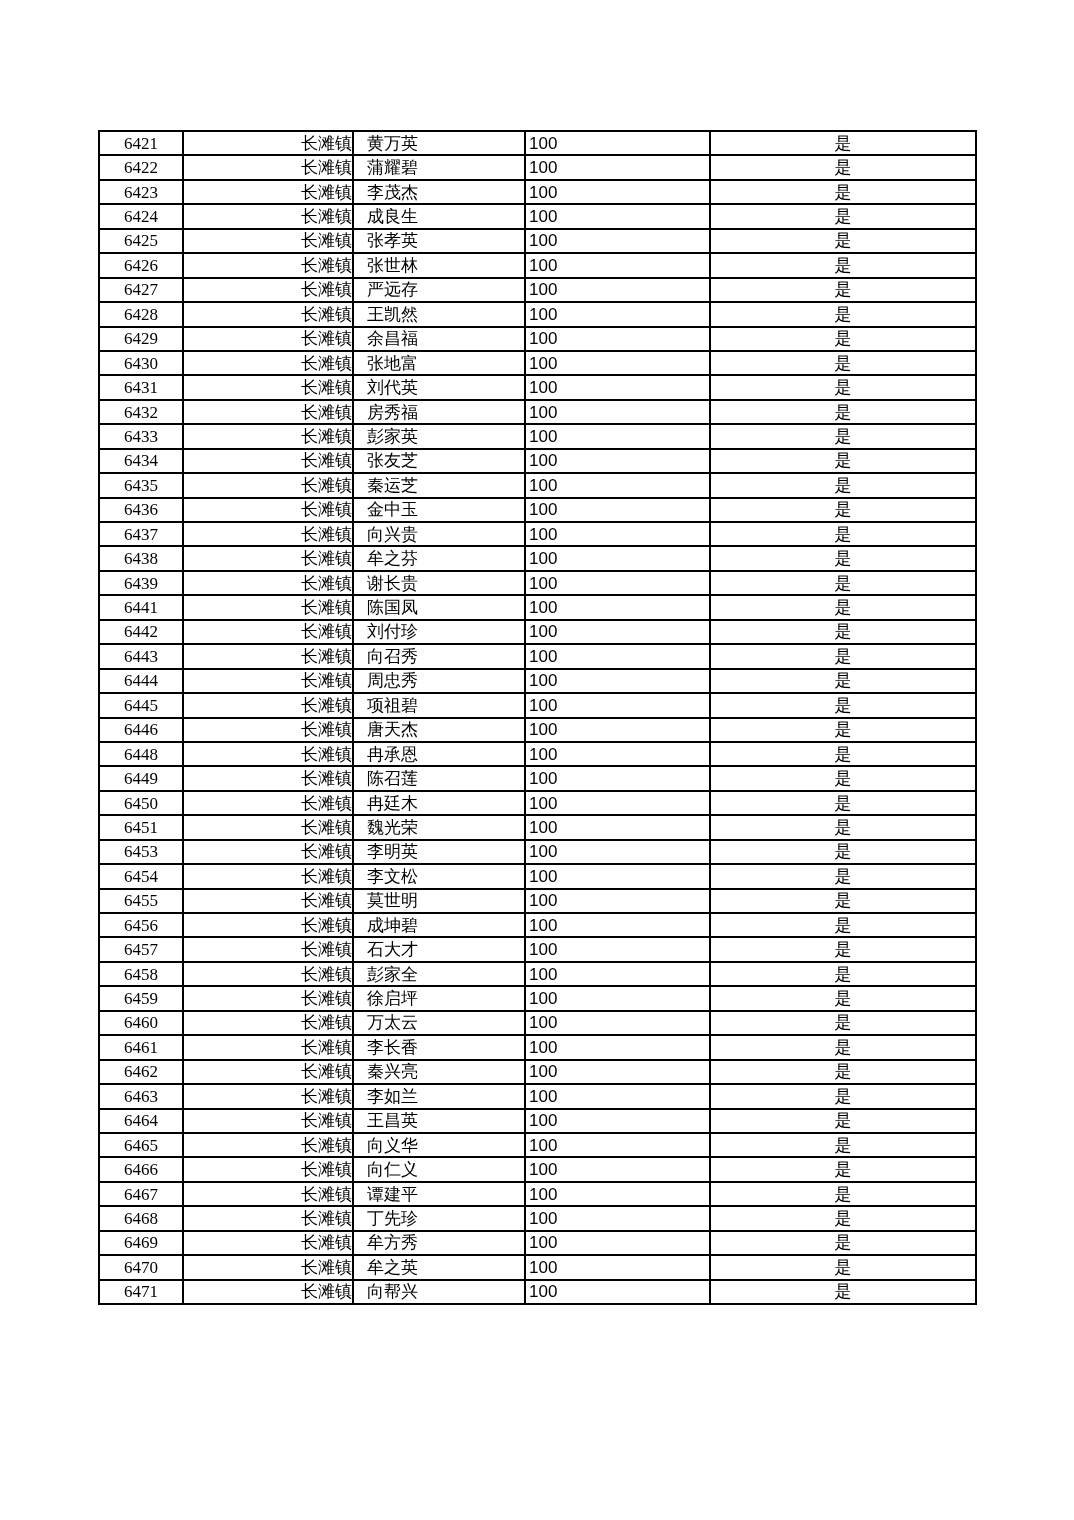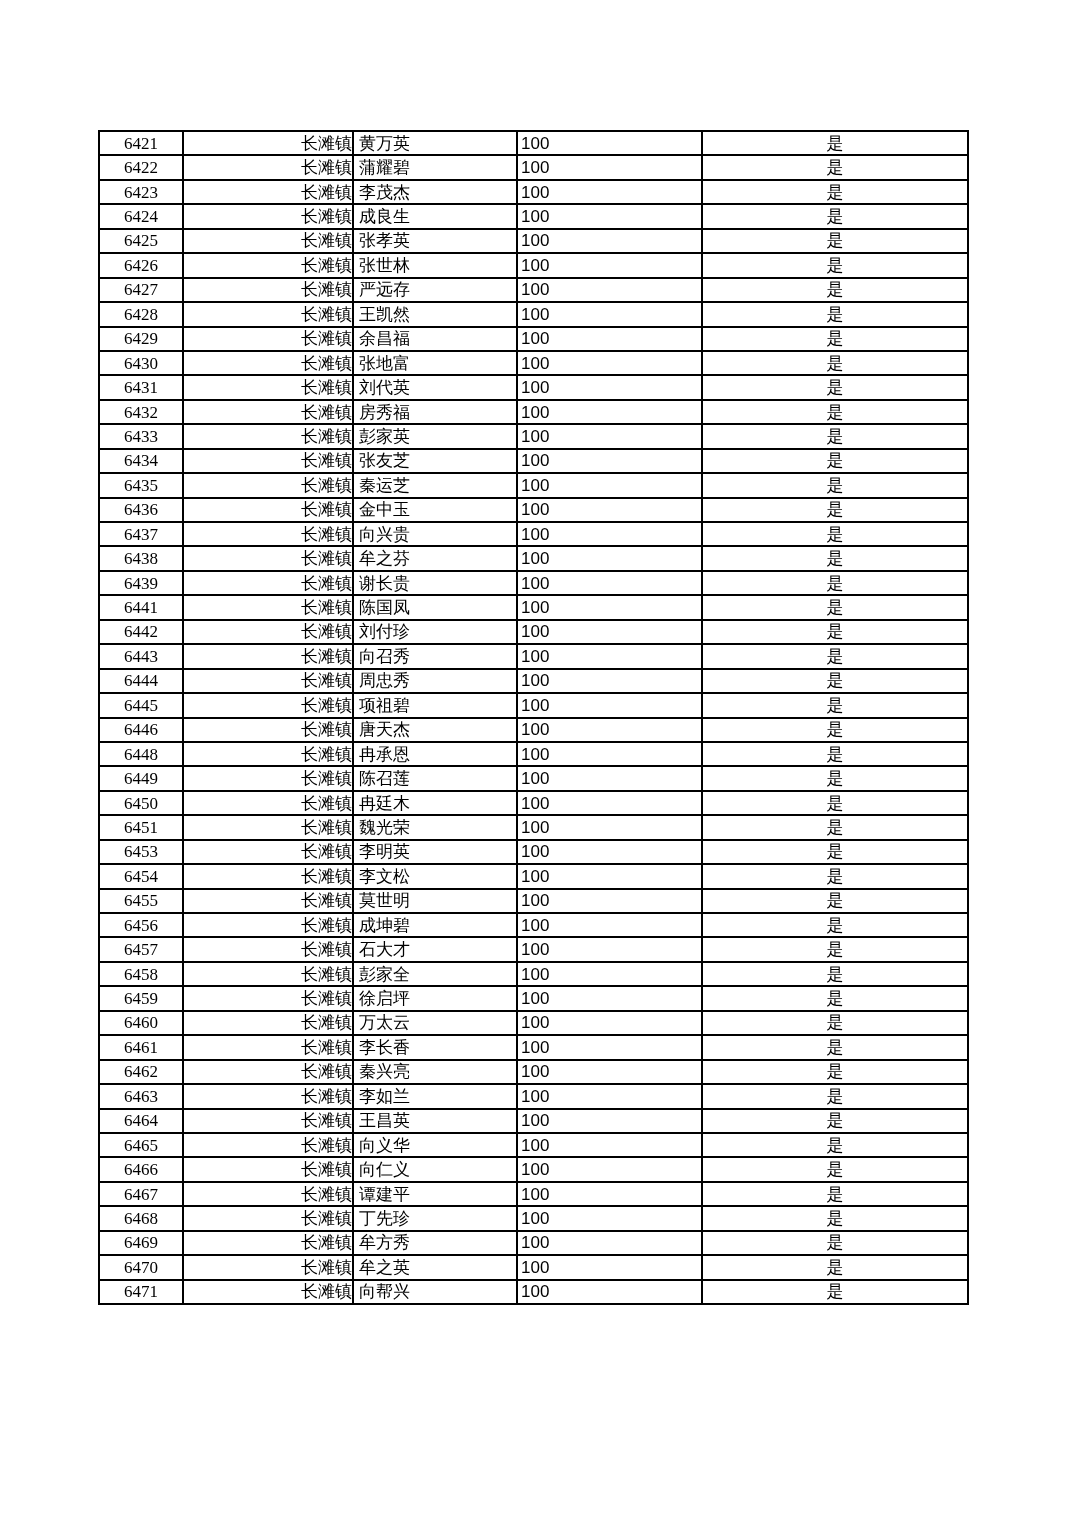--- a/index.html
+++ b/index.html
@@ -38,21 +38,21 @@
     text-align: center;
   }
   td.col-town {
     width: 161px;
     text-align: right;
     padding-left: 7px;
   }
   td.col-name {
     width: 157px;
     text-align: left;
-    padding-left: 5px;
+    padding-left: 13px;
   }
   td.col-score {
     width: 180px;
     text-align: left;
     padding-left: 3px;
     font-family: "Liberation Sans", "DejaVu Sans", sans-serif;
     margin-top: 24px;
   }
   td.col-flag {
     width: 264px;

